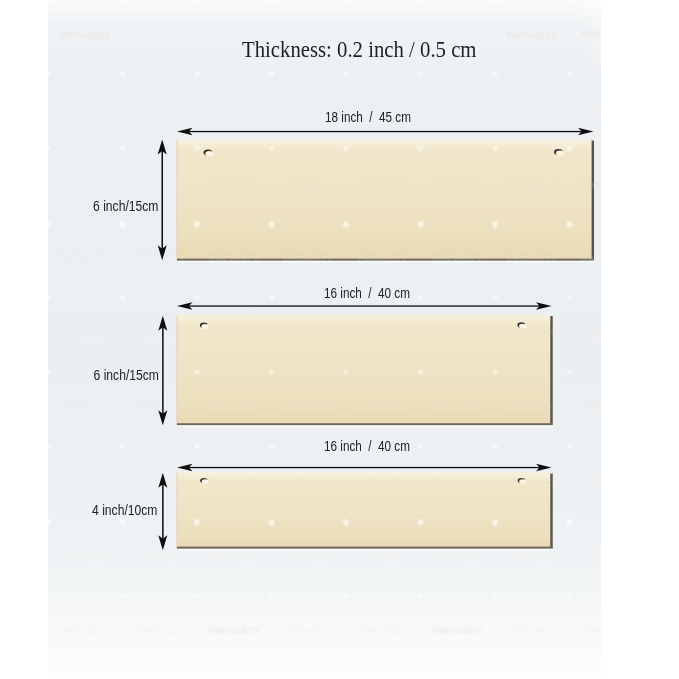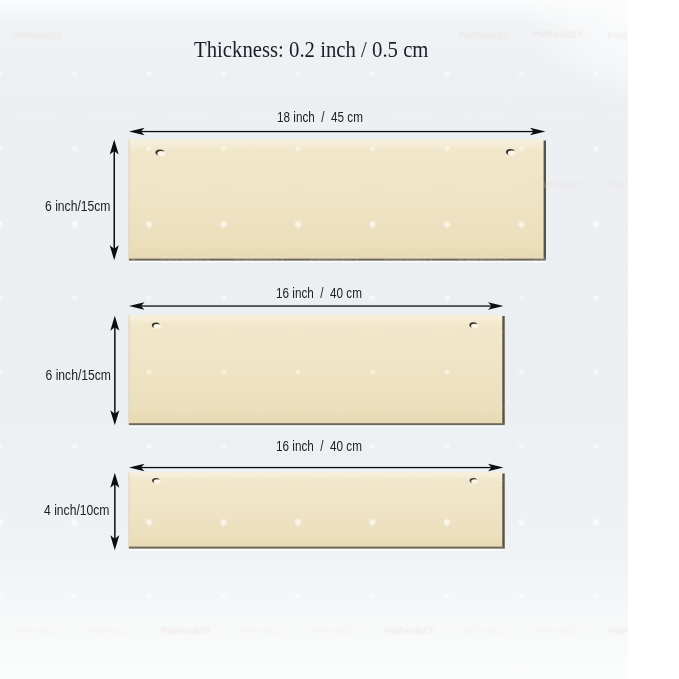--- a/index.html
+++ b/index.html
@@ -1,16 +1,16 @@
 <!DOCTYPE html>
 <html><head>
 <meta charset="utf-8">
 <style>
   html,body{margin:0;padding:0;background:#fff;}
-  #stage{position:relative;width:628px;height:679px;overflow:hidden;}
+  #stage{position:relative;width:553px;height:679px;overflow:hidden;margin-left:48px;}
   svg{display:block;}
   .lbl{font-family:"Liberation Sans",sans-serif;font-size:14.3px;fill:#202020;}
   .wmtxt{font-family:"Liberation Sans",sans-serif;font-size:9px;letter-spacing:.4px;}
   .title{font-family:"Liberation Serif",serif;font-size:24px;fill:#1a1e29;}
 </style>
 </head>
 <body>
 <div id="stage">
 <svg width="679" height="679" viewBox="0 0 679 679" xmlns="http://www.w3.org/2000/svg">
   <defs>

